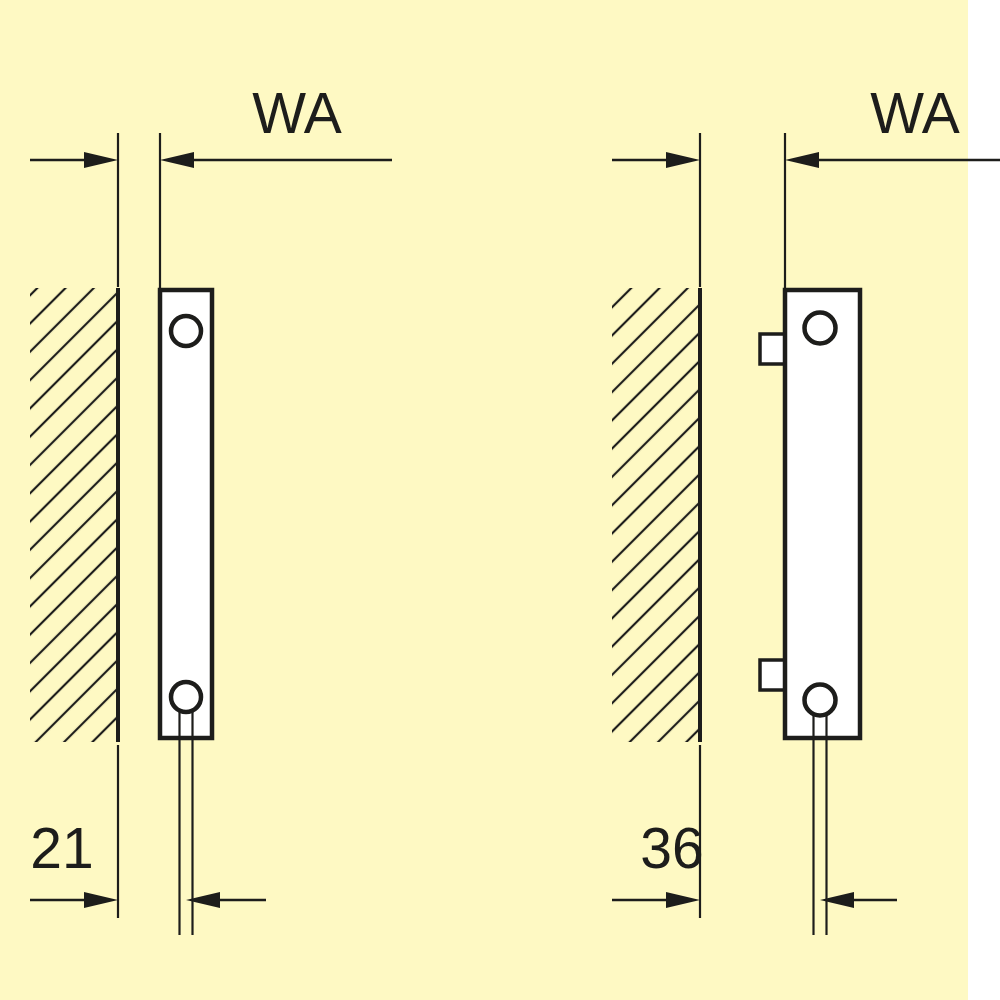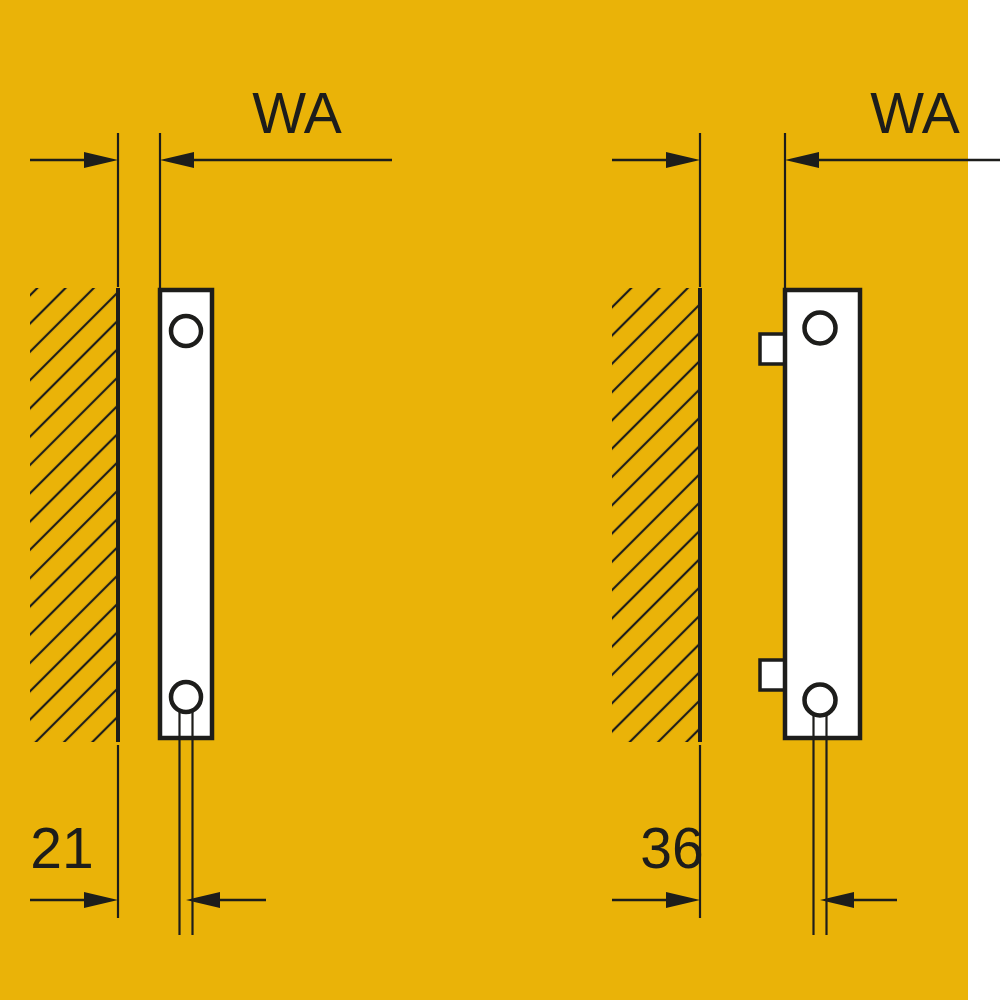--- a/index.html
+++ b/index.html
@@ -7,21 +7,21 @@
     padding: 0;
     background: #ffffff;
     width: 1000px;
     height: 1000px;
     overflow: hidden;
   }
   .stage {
     position: relative;
     width: 968px;
     height: 1000px;
-    background: #eab308;
+    background: #fef9c3;
   }
   svg text {
     font-family: "Liberation Sans", sans-serif;
     fill: #1d1d1b;
     font-weight: 400;
   }
 </style>
 </head>
 <body>
 

